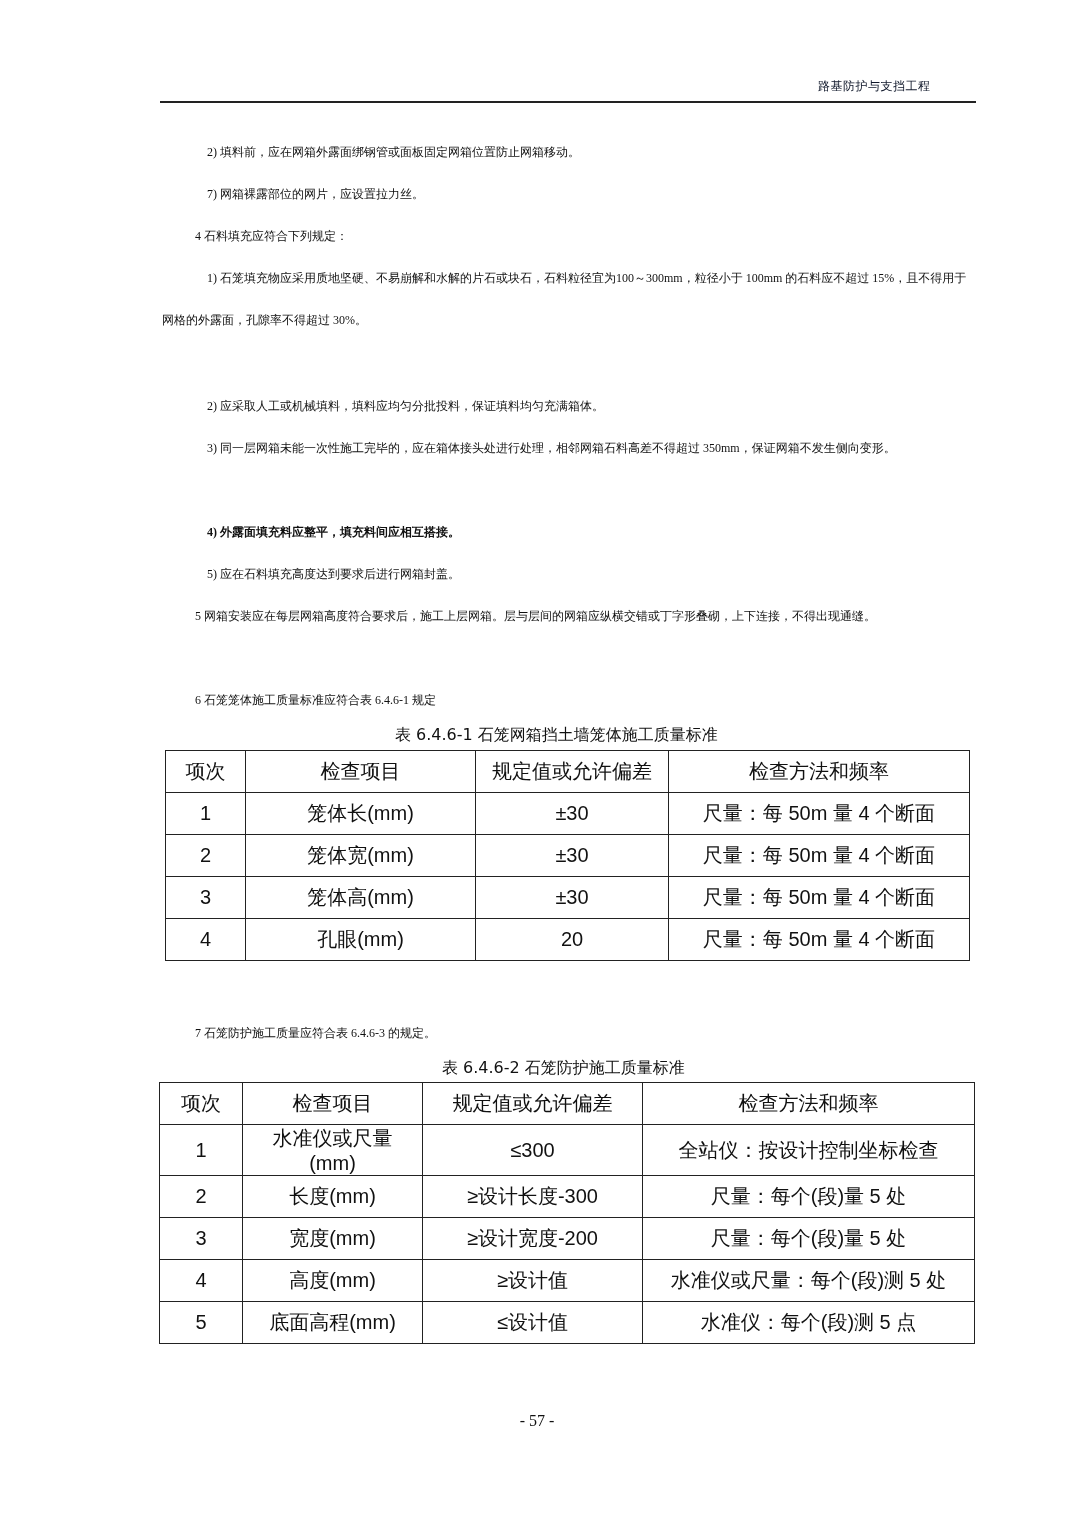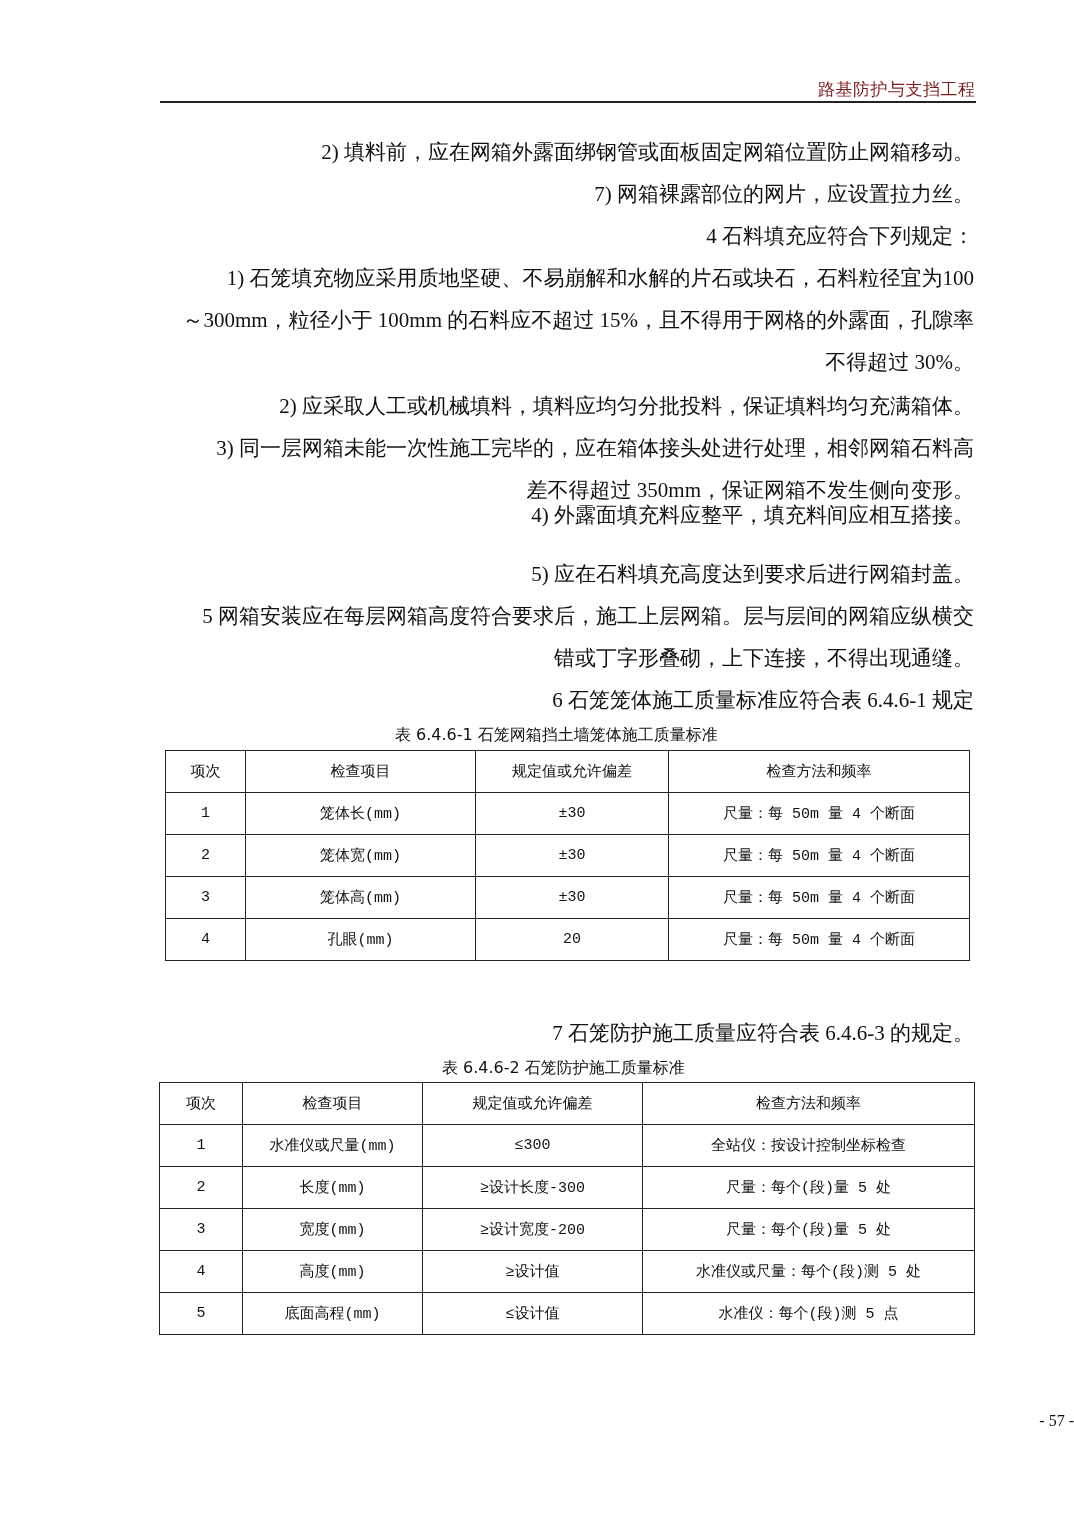--- a/index.html
+++ b/index.html
@@ -1,45 +1,45 @@
 <!DOCTYPE html>
 <html><head>
 <meta charset="utf-8">
 <style>
   html, body { margin:0; padding:0; background:#ffffff; }
   body { width:1074px; height:1520px; position:relative; overflow:hidden;
          font-family:"Liberation Serif","DejaVu Serif",serif; color:#111; }
-  .header-title { position:absolute; left:818px; top:78px; font-size:17px;
-         font-family:"DejaVu Sans","Liberation Sans",sans-serif; color:#7f1d1d; letter-spacing:0.5px; }
+  .header-title { position:absolute; left:818px; top:78px; font-size:12px;
+         font-family:"DejaVu Sans","Liberation Sans",sans-serif; color:#0f172a; letter-spacing:0.5px; }
   .header-rule { position:absolute; left:160px; top:101px; width:816px; height:2px; background:#222; }
-  .para { position:absolute; left:162px; width:812px; font-size:21px; line-height:42px; margin:0;text-align:right; }
+  .para { position:absolute; left:162px; width:812px; font-size:12px; line-height:42px; margin:0; }
   .ind1 { text-indent:45px; }
   .ind0 { text-indent:33px; }
   .caption { position:absolute; font-size:16px; font-weight:normal;
          font-family:"DejaVu Sans","Liberation Sans",sans-serif; color:#111; }
-  table.spec { position:absolute; border-collapse:collapse; font-size:15px;
-         font-family:Liberation Mono, monospace; }
+  table.spec { position:absolute; border-collapse:collapse; font-size:20px;
+         font-family:Liberation Sans, sans-serif; }
   table.spec td { border:1.5px solid #222; height:41px; padding:0 8px; }
   td.c { text-align:center; }
   td.l { text-align:center; }
-  .page-num { position:absolute; left:0; width:1074px; top:1412px; text-align:right; font-size:16px; }
+  .page-num { position:absolute; left:0; width:1074px; top:1412px; text-align:center; font-size:16px; }
 </style>
 </head>
 <body>
 
 <div class="header-title">路基防护与支挡工程</div>
 <div class="header-rule"></div>
 
 <p class="para ind1" style="top:131px;">2)  填料前，应在网箱外露面绑钢管或面板固定网箱位置防止网箱移动。</p>
 <p class="para ind1" style="top:173px;">7)  网箱裸露部位的网片，应设置拉力丝。</p>
 <p class="para ind0" style="top:215px;">4  石料填充应符合下列规定：</p>
 <p class="para ind1" style="top:257px;">1)  石笼填充物应采用质地坚硬、不易崩解和水解的片石或块石，石料粒径宜为100～300mm，粒径小于 100mm 的石料应不超过 15%，且不得用于网格的外露面，孔隙率不得超过 30%。</p>
 <p class="para ind1" style="top:385px;">2)  应采取人工或机械填料，填料应均匀分批投料，保证填料均匀充满箱体。</p>
 <p class="para ind1" style="top:427px;">3)  同一层网箱未能一次性施工完毕的，应在箱体接头处进行处理，相邻网箱石料高差不得超过 350mm，保证网箱不发生侧向变形。</p>
-<p class="para ind1" style="top:494px;">4)  外露面填充料应整平，填充料间应相互搭接。</p>
+<p class="para ind1" style="top:511px;font-weight:bold;">4)  外露面填充料应整平，填充料间应相互搭接。</p>
 <p class="para ind1" style="top:553px;">5)  应在石料填充高度达到要求后进行网箱封盖。</p>
 <p class="para ind0" style="top:595px;">5  网箱安装应在每层网箱高度符合要求后，施工上层网箱。层与层间的网箱应纵横交错或丁字形叠砌，上下连接，不得出现通缝。</p>
 <p class="para ind0" style="top:679px;">6  石笼笼体施工质量标准应符合表 6.4.6-1 规定</p>
 
 <div class="caption" style="left:395px; top:725px;">表 6.4.6-1  石笼网箱挡土墙笼体施工质量标准</div>
 <table class="spec" style="left:165px; top:750px; width:805px;">
   <colgroup>
       <col style="width:80px">
       <col style="width:230px">
       <col style="width:193px">

